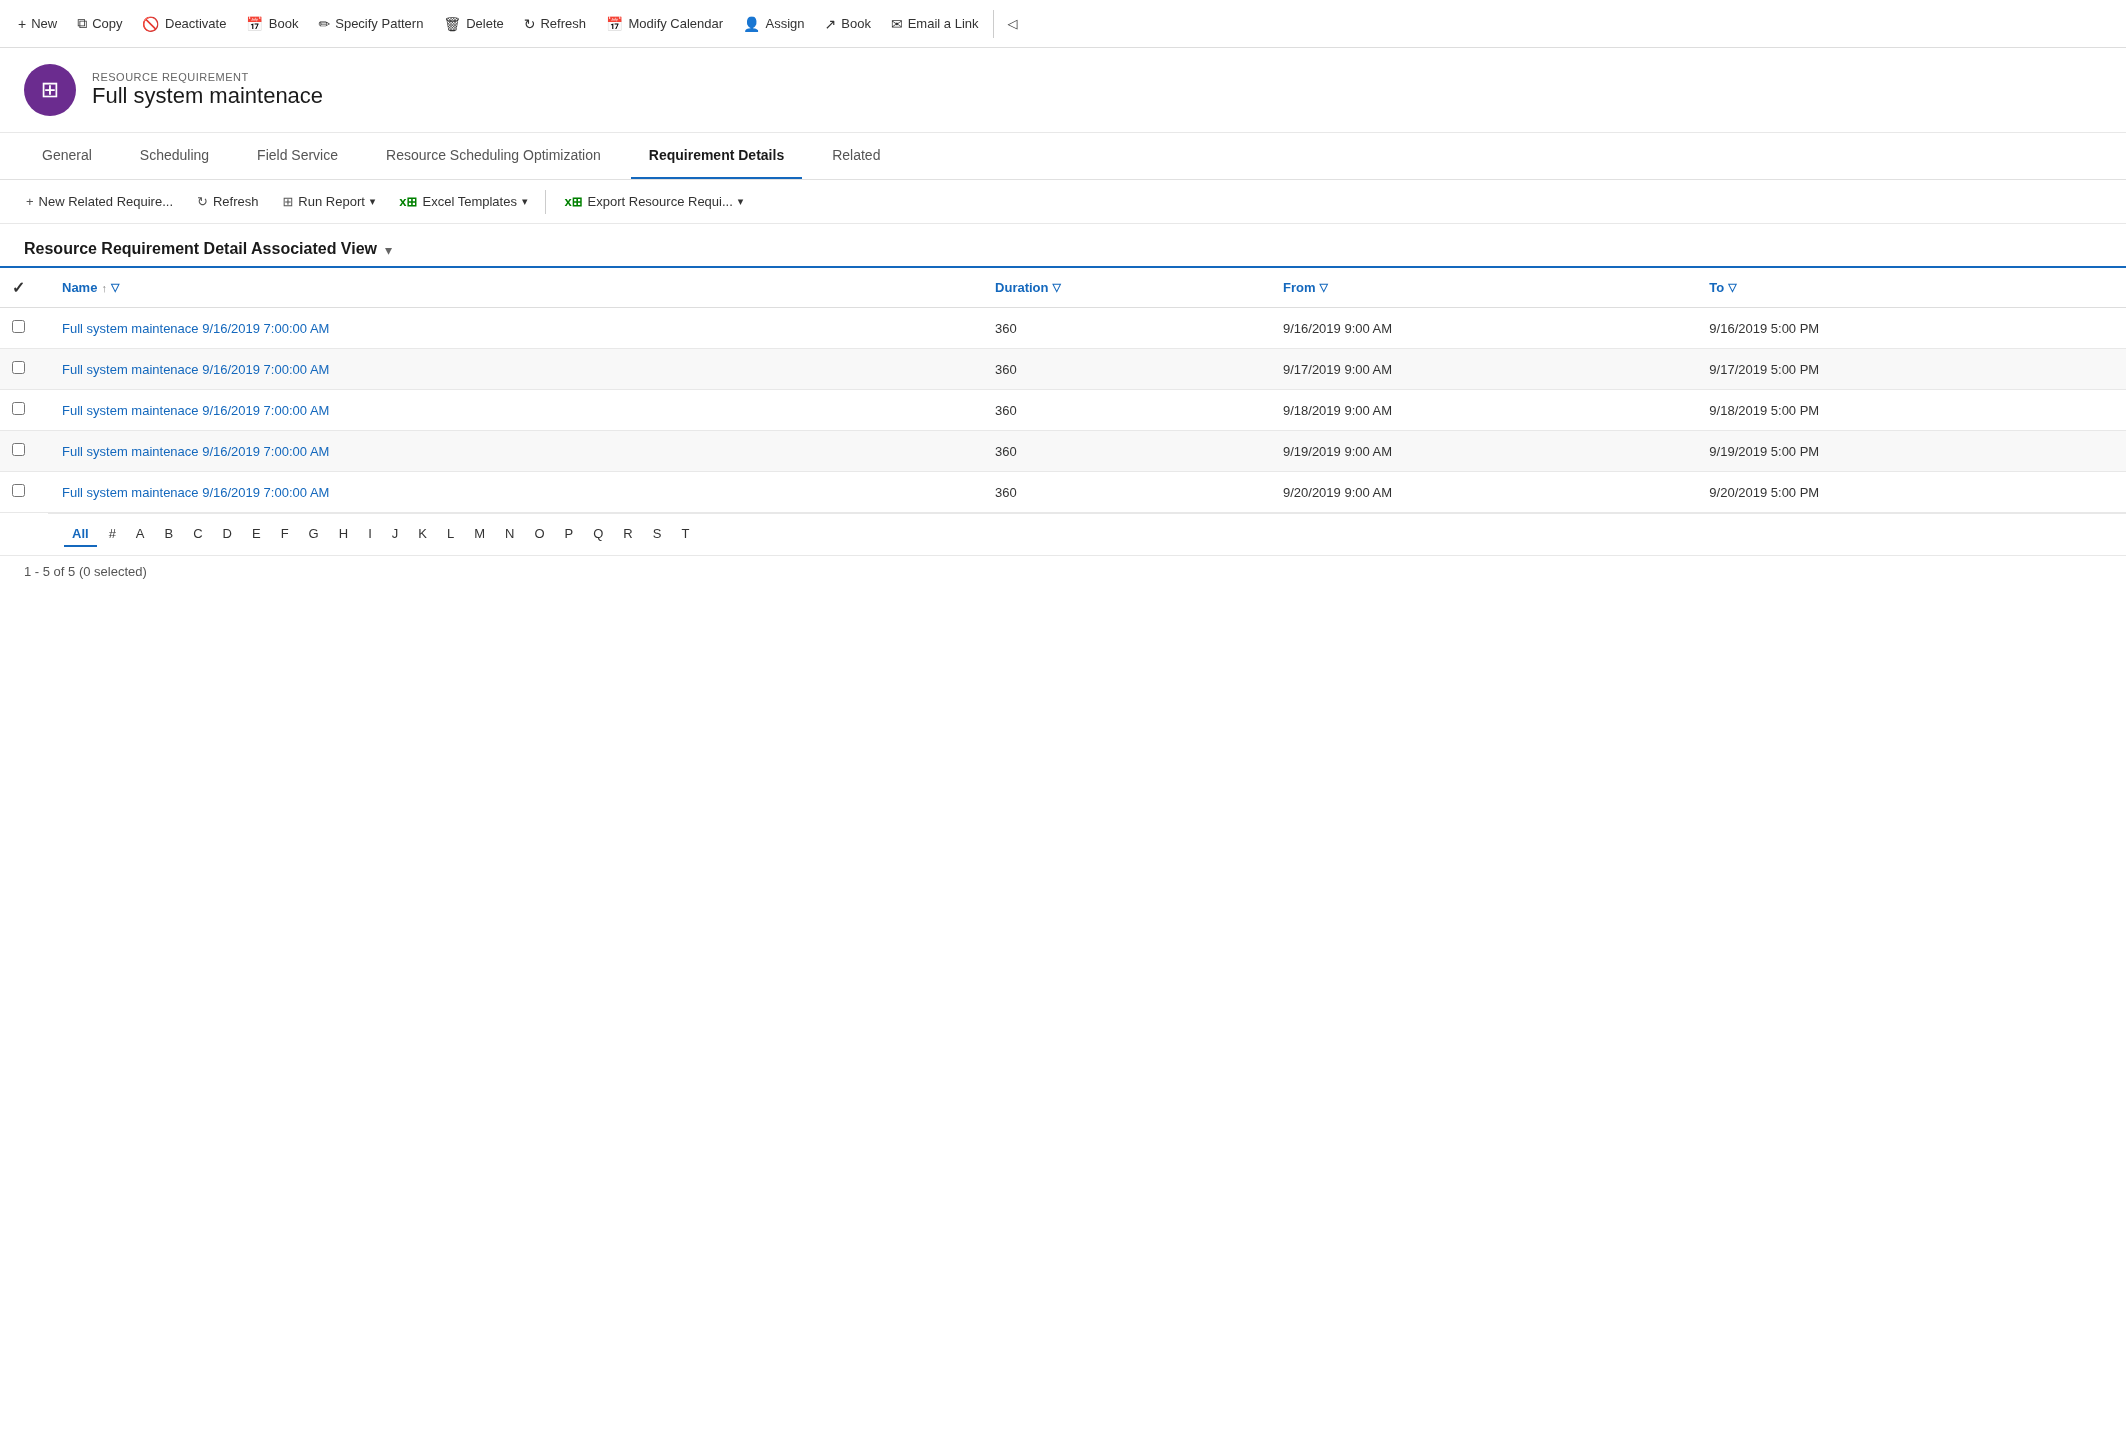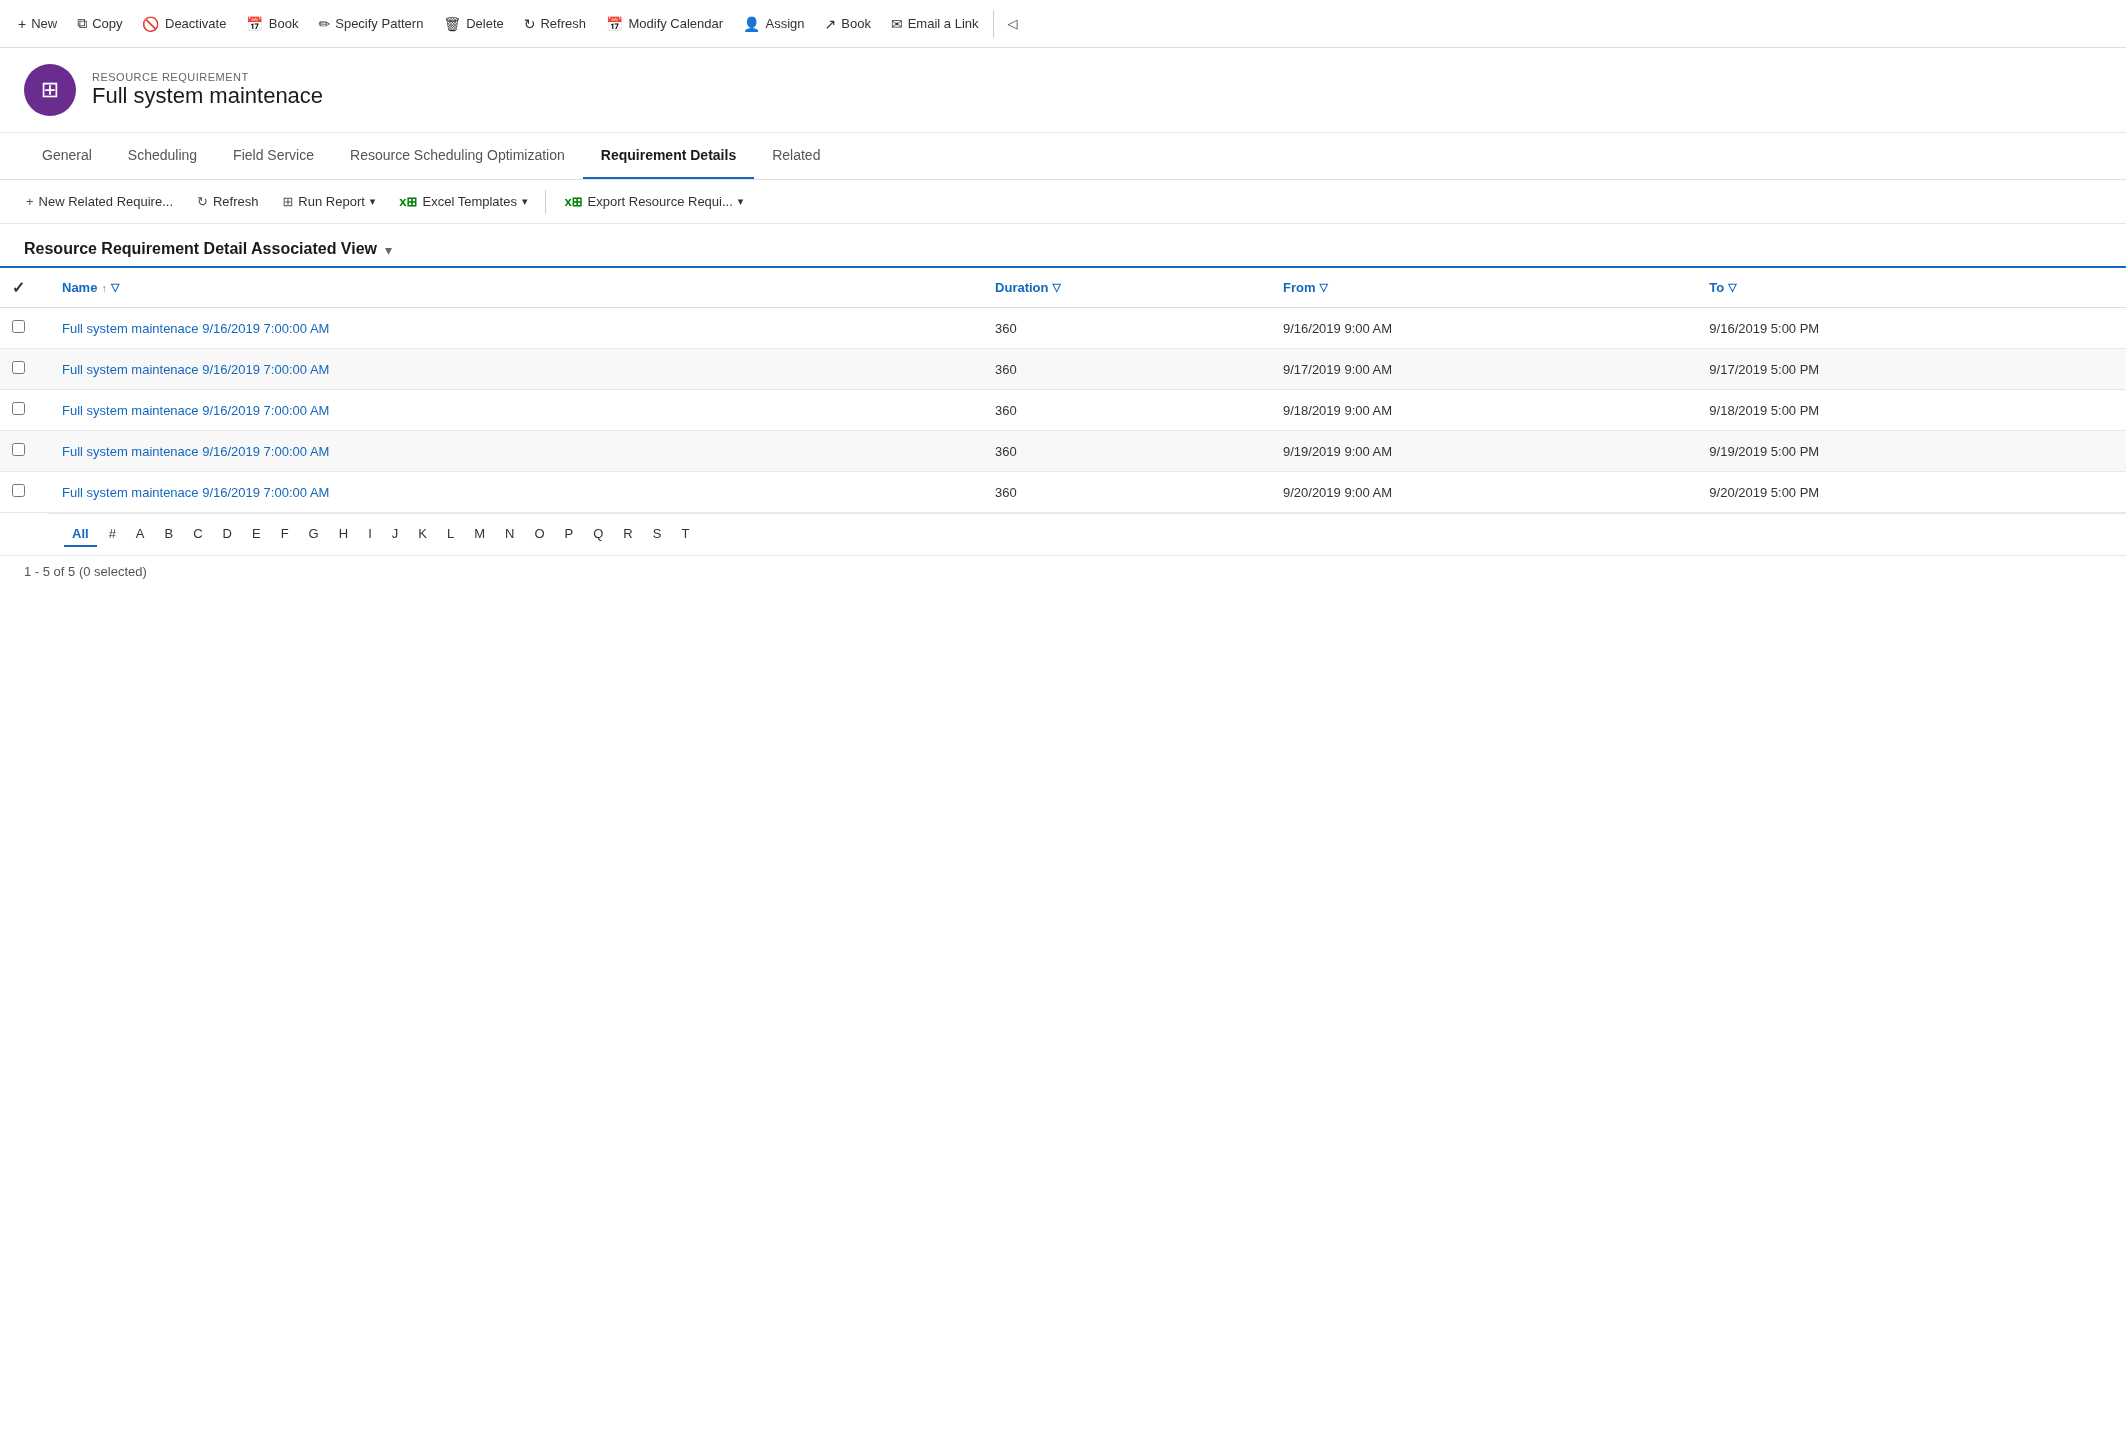--- a/index.html
+++ b/index.html
@@ -57,21 +57,21 @@
     .entity-info { display: flex; flex-direction: column; }
     .entity-type { font-size: 11px; color: #666; text-transform: uppercase; letter-spacing: 0.5px; margin-bottom: 0; }
     .entity-name { font-size: 22px; color: #1a1a1a; font-weight: 400; }
 
     
     .nav-tabs {
       display: flex;
       align-items: center;
       padding: 0 24px;
       border-bottom: 1px solid #e0e0e0;
-      gap: 0;
+      gap: 12px;
     }
     .nav-tab {
       padding: 14px 18px;
       font-size: 14px;
       color: #555;
       cursor: pointer;
       border-bottom: 2px solid transparent;
       white-space: nowrap;
     }
     .nav-tab.active {

